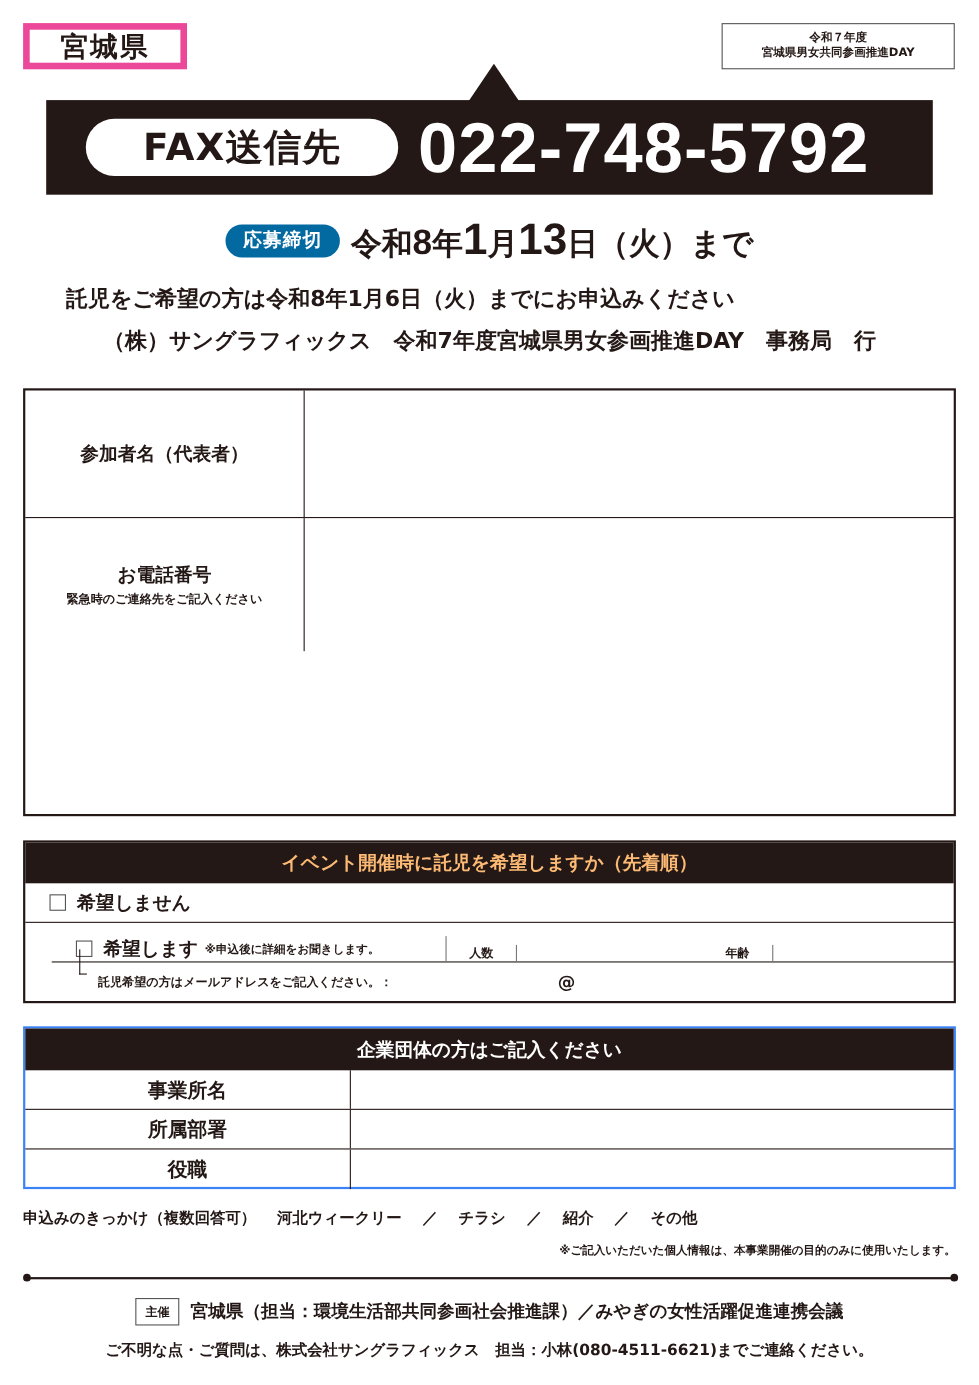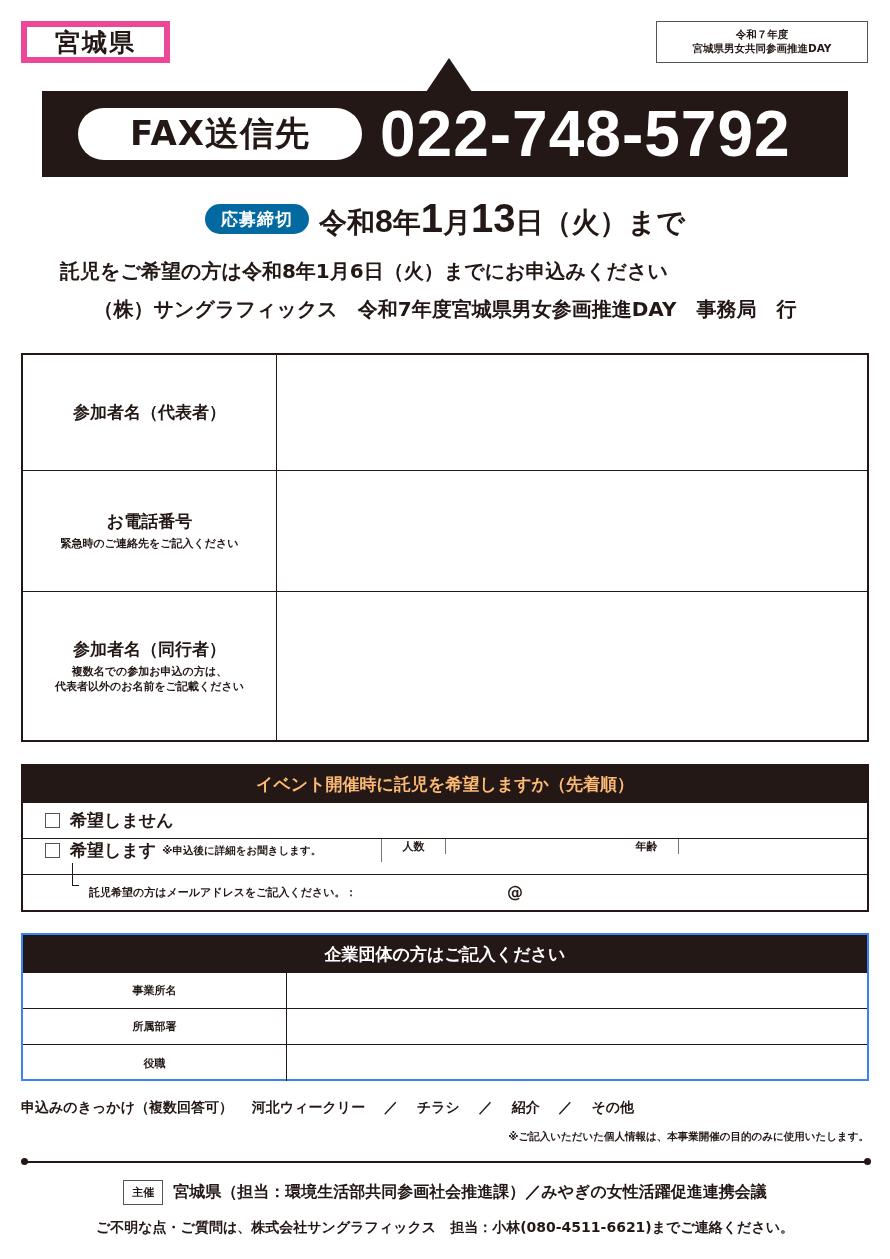--- a/index.html
+++ b/index.html
@@ -32,38 +32,38 @@
   .mt-row:last-child { border-bottom: none; }
   .mt-label { width: 254px; border-right: 1.5px solid #231815; display:flex; flex-direction:column; align-items:center; justify-content:center; text-align:center; }
   .mt-label .l1 { font-size: 17px; font-weight: bold; }
   .mt-label .l2 { font-size: 11px; margin-top: 3px; line-height: 1.4; font-weight: bold; }
   .mt-input { flex:1; }
 
   
   .cc { left: 21px; top: 764px; width: 848px; height: 148px; border: 2px solid #231815; }
   .cc-head { height: 37px; background: #231815; color:#fdba74; font-size: 17px; font-weight:bold; display:flex; align-items:center; justify-content:center; }
   .cc-row1 { height: 36px; border-bottom: 1.5px solid #231815; display:flex; align-items:center; padding-left: 22px; font-size: 17px; font-weight: bold; }
-  .cc-row2 { height: 36px; border-bottom: 1.5px solid #231815; display:flex; align-items:flex-start; }
+  .cc-row2 { height: 36px; border-bottom: 1.5px solid #231815; display:flex; align-items:flex-end;margin-left:24px; }
   .cc-row2 .c-main { width: 359px; display:flex; align-items:center; padding-left: 22px; border-right: 1px solid #777; font-size: 17px; font-weight: bold; }
   .cc-row2 .c-note { font-size: 10.5px; font-weight: bold; margin-left: 6px; }
   .cc-row2 .c-lab { width: 64px; border-right: 1px solid #777; display:flex; align-items:center; justify-content:center; font-size: 11px; font-weight: bold; }
   .cc-row2 .c-val1 { width: 169px; border-right: 1px solid #777; }
   .cc-row2 .c-val2 { flex:1; }
   .cc-row3 { height: 35px; display:flex; align-items:center; position:relative; font-size: 11px; font-weight: bold; }
   .checkbox { display:inline-block; width: 15px; height: 15px; border: 1.5px solid #555; margin-right: 10px; }
   .bracket { position:absolute; left: 49px; top: -12px; width: 7px; height: 23px; border-left: 1.2px solid #231815; border-bottom: 1.2px solid #231815; }
   .email-text { margin-left: 66px; }
   .at-mark { position:absolute; left: 484px; font-size: 16px; }
 
   
   .corp { left: 21px; top: 933px; width: 848px; height: 148px; border: 2px solid #3b82f6; }
   .corp-head { height: 38px; background: #231815; color:#fff; font-size: 17px; font-weight:bold; display:flex; align-items:center; justify-content:center; }
   .corp-row { height: 36px; display:flex; border-bottom: 1.5px solid #231815; }
   .corp-row:last-child { border-bottom: none; }
-  .corp-label { width: 264px; border-right: 1.5px solid #231815; display:flex; align-items:center; justify-content:center; font-size: 11px; font-weight: bold; }
+  .corp-label { width: 296px; border-right: 1.5px solid #231815; display:flex; align-items:center; justify-content:center; font-size: 18px; font-weight: bold; }
   .corp-input { flex:1; }
 
   .trigger { left: 21px; top: 1099px; font-size: 14px; font-weight: bold; }
   .trigger span { margin-right: 14px; }
   .privacy { right: 21px; top: 1130px; font-size: 10.5px; font-weight: bold; }
 
   .divider { left: 24px; top: 1161px; width: 845px; height: 1.5px; background: #231815; }
   .dot { width: 7px; height: 7px; border-radius: 50%; background: #231815; top: 1158px; }
 
   .organizer { left: 0; top: 1180px; width: 890px; display:flex; justify-content:center; align-items:center; font-size: 16px; font-weight: bold; }
@@ -99,28 +99,20 @@
   <div class="mt-row" style="top:0;height:116px;">
     <div class="mt-label">
       <div class="l1">参加者名（代表者）</div>
     </div>
     <div class="mt-input"></div>
   </div>
   <div class="mt-row" style="top:116px;height:121px;">
     <div class="mt-label">
       <div class="l1">お電話番号</div>
       <div class="l2">緊急時のご連絡先をご記入ください</div>
-    </div>
-    <div class="mt-input"></div>
-  </div>
-  <div class="mt-row" style="top:237px;height:148px;border-bottom:none;">
-    <div class="mt-label">
-      <div class="l1">参加者名（同行者）</div>
-      <div class="l2" style="white-space:pre-line;">複数名での参加お申込の方は、
-代表者以外のお名前をご記載ください</div>
     </div>
     <div class="mt-input"></div>
   </div>
 </div>
 
 <div class="abs cc">
   <div class="cc-head">イベント開催時に託児を希望しますか（先着順）</div>
   <div class="cc-row1">
     <span class="checkbox"></span>
     <span>希望しません</span>

